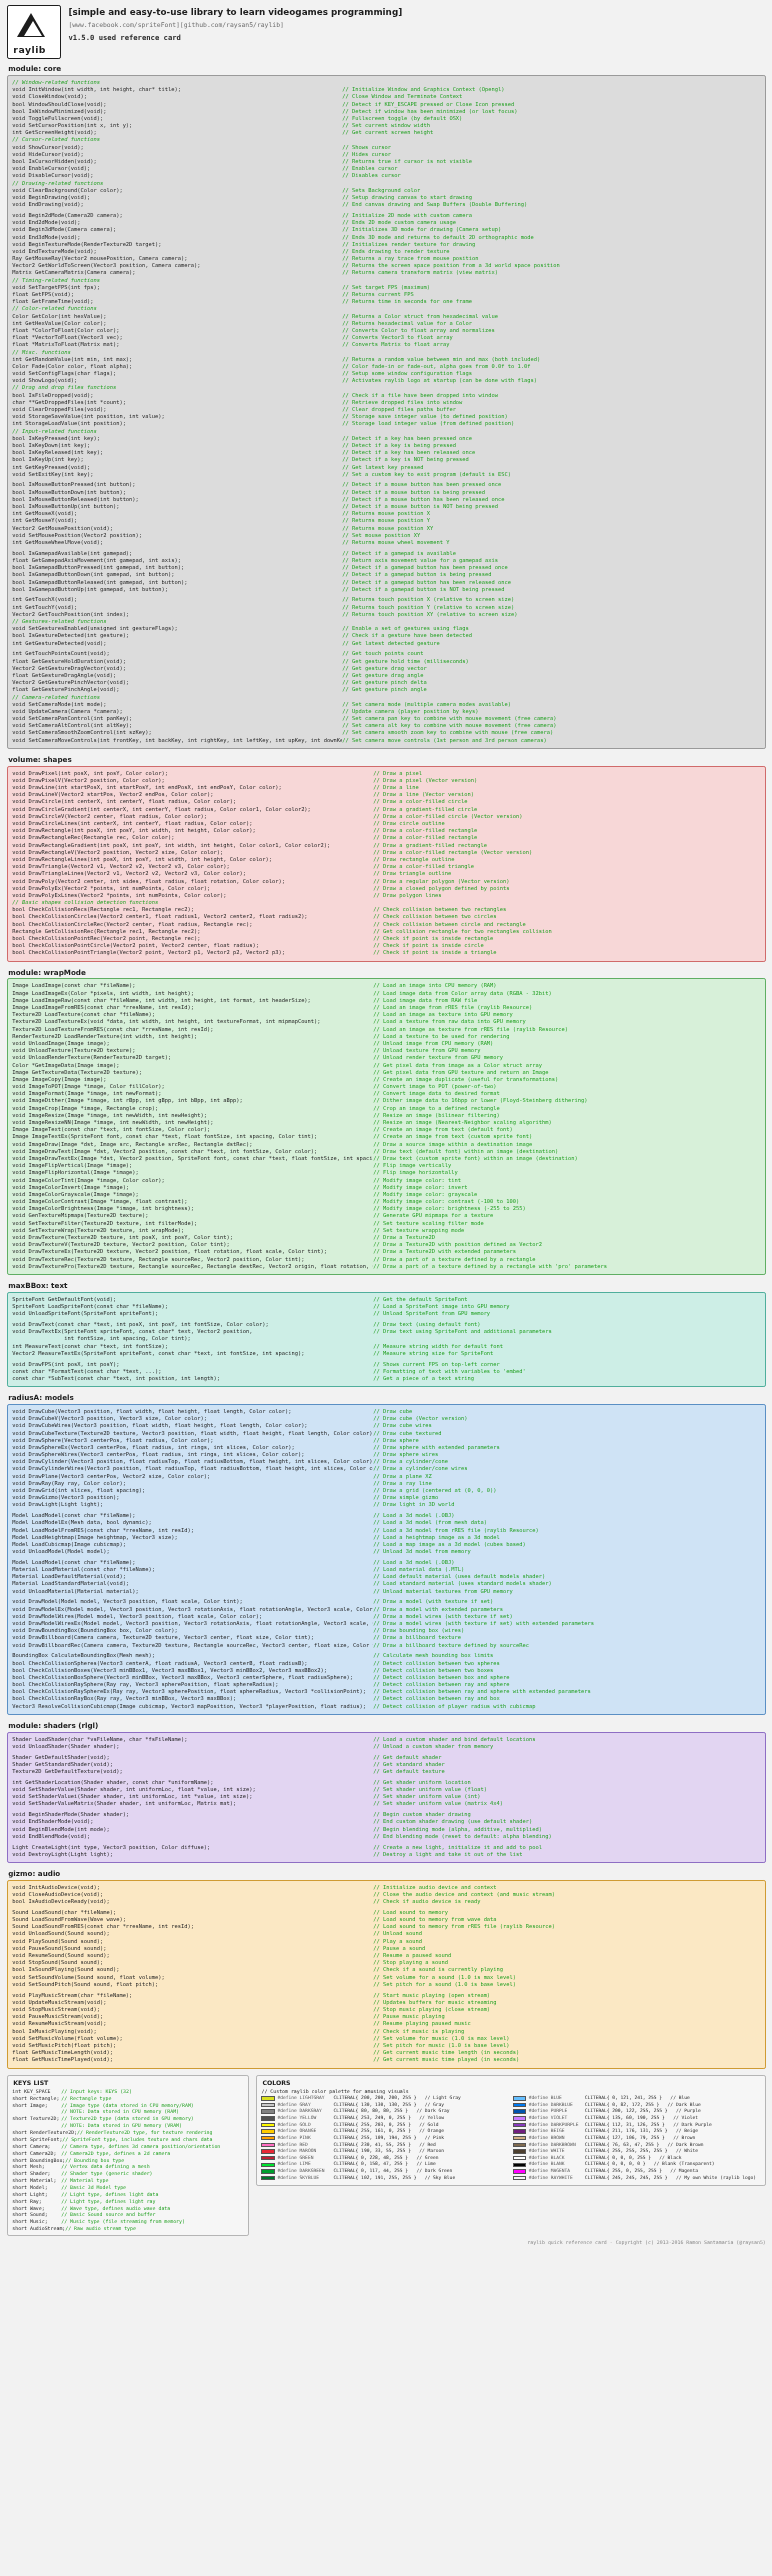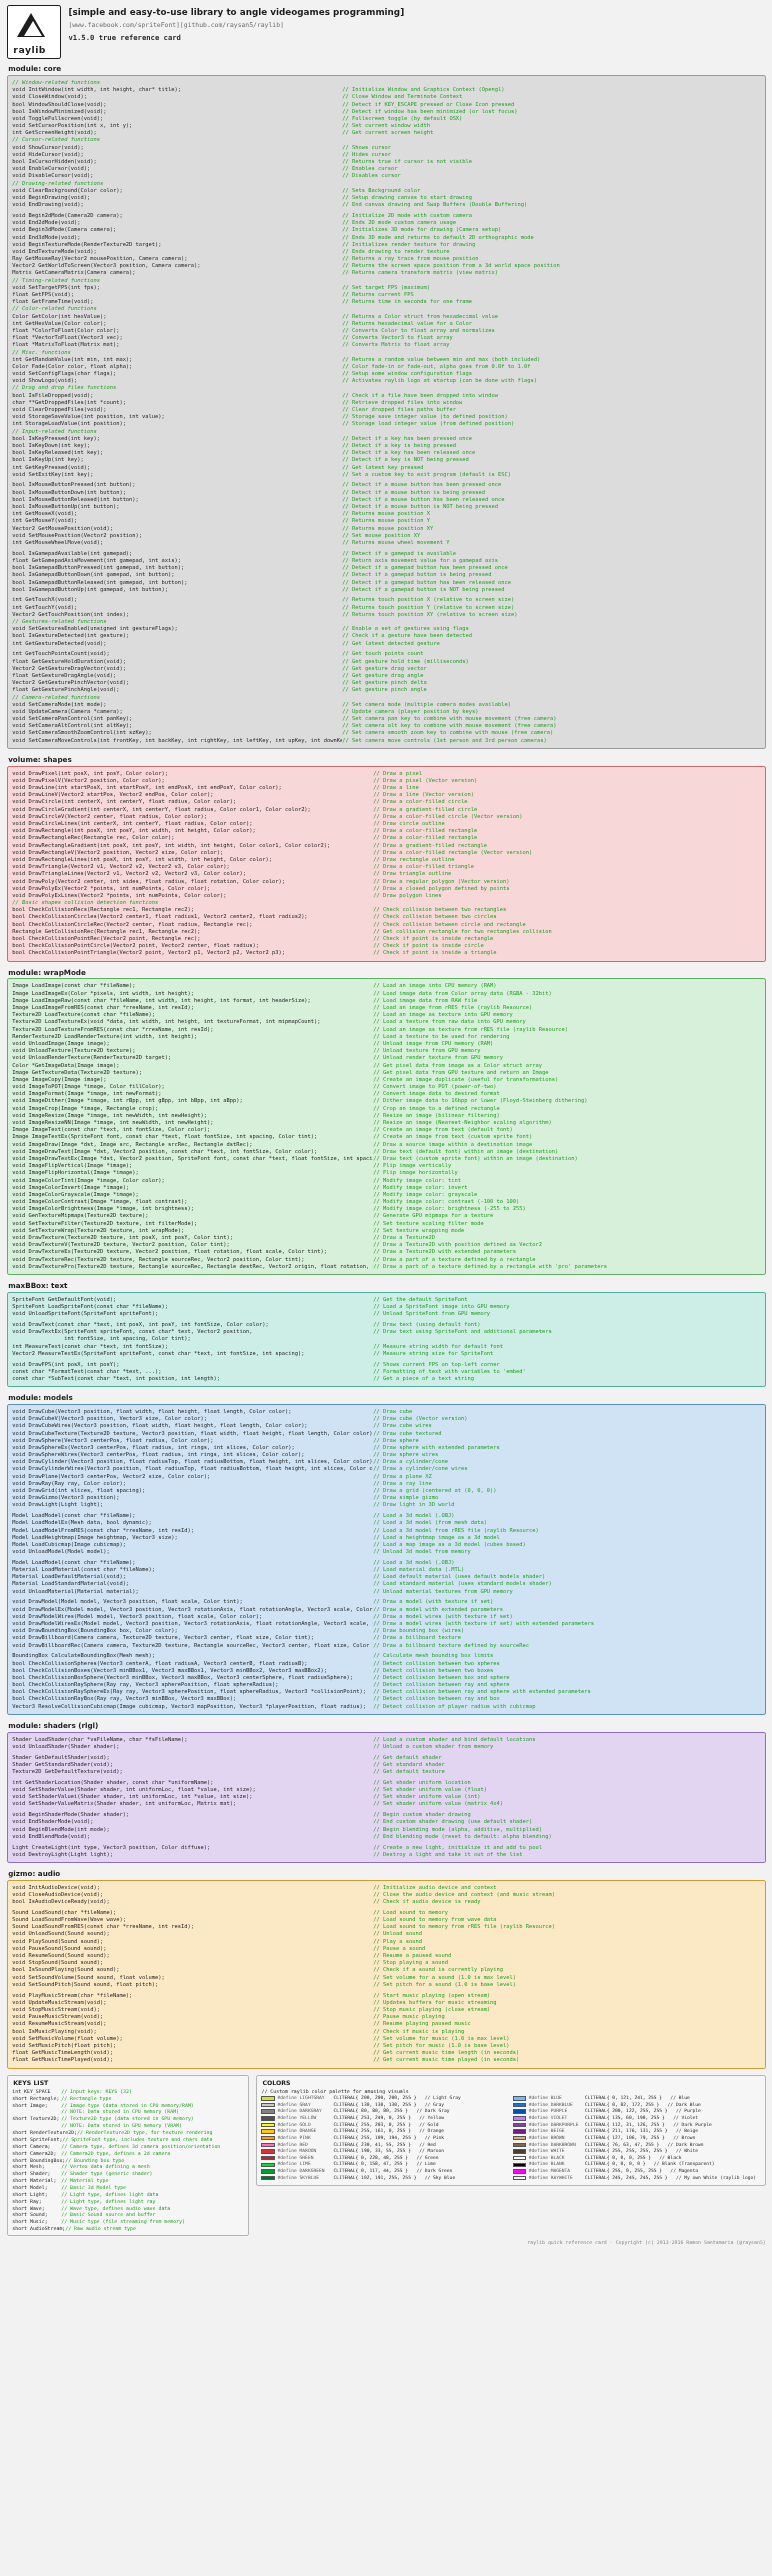--- a/index.html
+++ b/index.html
@@ -102,23 +102,23 @@
 
 <div class="page">
 
   <div class="header">
     <div class="logo-box">
       <div class="tri"></div>
       <div class="tri2"></div>
       <div class="logo-txt">raylib</div>
     </div>
     <div class="header-text">
-      <div class="tagline">[simple and easy-to-use library to angle videogames programming]</div>
+      <div class="tagline">[simple and easy-to-use library to learn videogames programming]</div>
       <div class="links">[www.facebook.com/spriteFont][github.com/raysan5/raylib]</div>
-      <div class="subtitle">v1.5.0 true reference card</div>
+      <div class="subtitle">v1.5.0 used reference card</div>
     </div>
   </div>
 
   <div id="modules-root">
       <div class="module-title">module: core</div>
       <div class="module m-core">
         <div class="sec">
           <div class="sec-head">// Window-related functions</div>
           <div class="row">
             <span class="code">void InitWindow(int width, int height, char* title);</span>
@@ -795,21 +795,21 @@
           <div class="row">
             <span class="code">const char *FormatText(const char *text, ...);</span>
             <span class="cmt">// Formatting of text with variables to 'embed'</span>
           </div>
           <div class="row">
             <span class="code">const char *SubText(const char *text, int position, int length);</span>
             <span class="cmt">// Get a piece of a text string</span>
           </div>
         </div>
       </div>
-      <div class="module-title">module: models</div>
+      <div class="module-title">radiusA: models</div>
       <div class="module m-models">
         <div class="sec">
           <div class="row">
             <span class="code">void DrawCube(Vector3 position, float width, float height, float length, Color color);</span>
             <span class="cmt">// Draw cube</span>
           </div>
           <div class="row">
             <span class="code">void DrawCubeV(Vector3 position, Vector3 size, Color color);</span>
             <span class="cmt">// Draw cube (Vector version)</span>
           </div>

